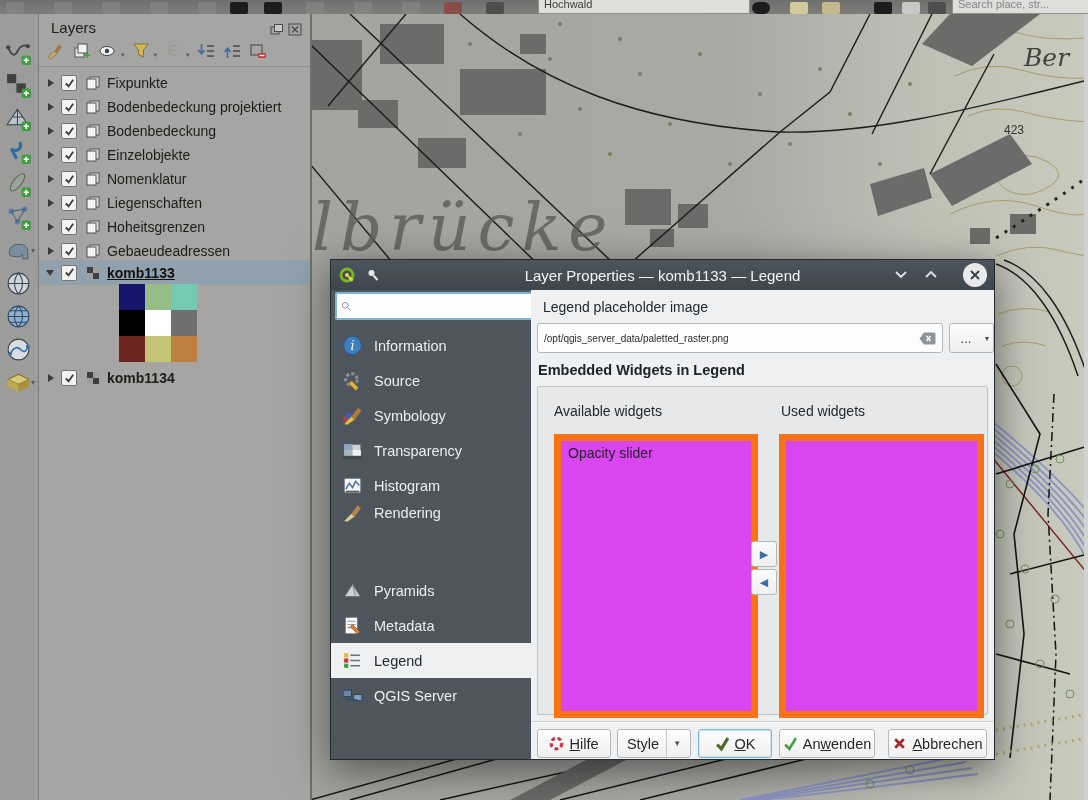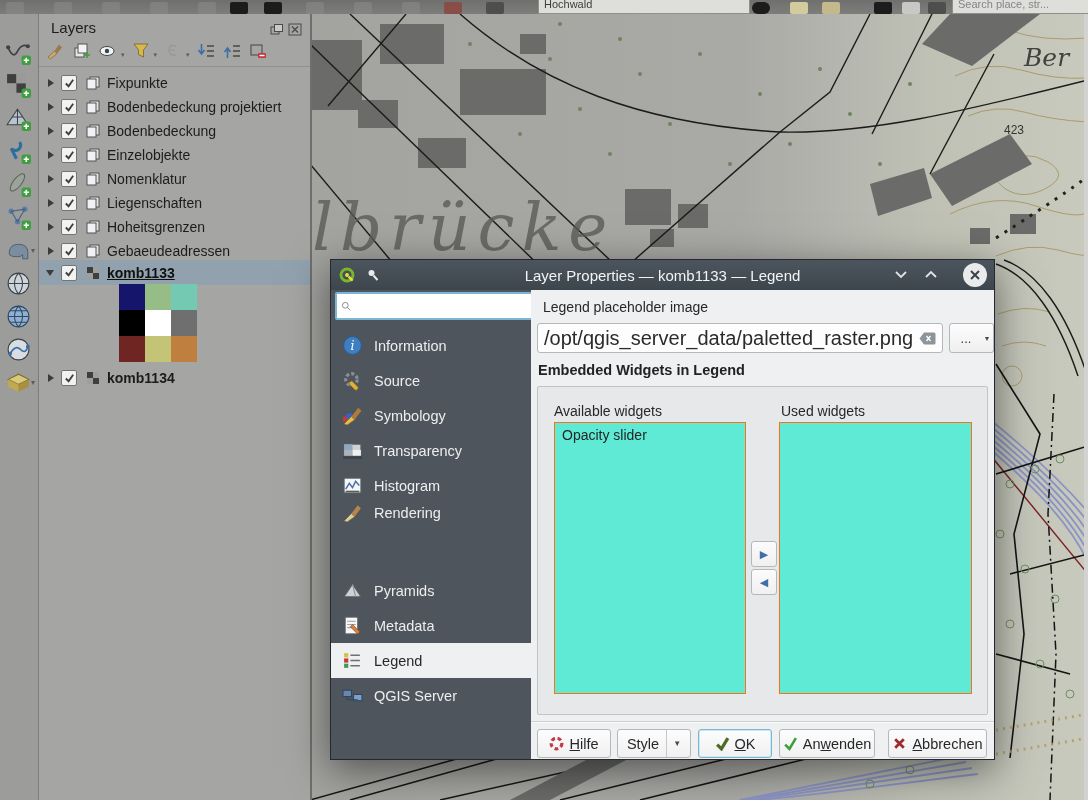--- a/index.html
+++ b/index.html
@@ -69,34 +69,34 @@
                     font-family:"Liberation Sans",sans-serif;}
   .sitem{position:absolute;left:0;width:100%;height:35px;display:flex;align-items:center;
          color:#eceeef;font-size:14.5px;gap:11px;padding-left:11px;box-sizing:border-box;}
   .sitem.sel{background:#eff0f1;color:#26292c;}
   .sitem svg{width:21px;height:21px;flex:none;}
   
   #dlg-content{position:absolute;left:200px;top:30px;right:0;bottom:0;background:#eff0f1;font-size:14px;}
   #lbl-placeholder{position:absolute;left:12px;top:9px;color:#25282b;}
   #path-wrap{position:absolute;left:6px;top:33px;width:404px;height:28px;background:#fdfdfd;
              border:1px solid #b4b8ba;border-radius:3px;display:flex;align-items:center;}
-  #path-wrap input{border:none;outline:none;flex:1;font-size:20px;color:#2b2b2b;padding:0 6px;
+  #path-wrap input{border:none;outline:none;flex:1;font-size:10px;color:#2b2b2b;padding:0 6px;
                    font-family:"Liberation Sans",sans-serif;background:transparent;}
   #clearbtn{width:17px;height:13px;margin-right:6px;flex:none;}
   #browsebtn{position:absolute;left:418px;top:33px;width:32px;height:28px;border:1px solid #b4b8ba;
              border-radius:3px 0 0 3px;background:linear-gradient(#fdfdfd,#efefef);
              display:flex;align-items:center;justify-content:center;font-size:13px;color:#3a3a3a;}
   #browsedrop{position:absolute;left:450px;top:33px;width:12px;height:28px;border:1px solid #b4b8ba;
               border-left:none;border-radius:0 3px 3px 0;background:linear-gradient(#fdfdfd,#efefef);
               font-size:7px;color:#4a4a4a;display:flex;align-items:center;justify-content:center;}
   #lbl-embedded{position:absolute;left:7px;top:72px;font-weight:bold;font-size:14.5px;color:#202326;}
   #groupbox{position:absolute;left:6px;top:96px;width:449px;height:327px;background:#e7e8e9;
             border:1px solid #c2c4c6;border-radius:2px;}
   .gblabel{position:absolute;top:16px;color:#25282b;}
-  .listbox{position:absolute;top:35px;height:270px;background:#5eead4;border:1px solid #f97316;}
+  .listbox{position:absolute;top:47px;height:270px;background:#d946ef;border:7px solid #f97316;}
   .listitem{padding:4px 7px;font-size:14px;color:#232629;}
   .movebtn{position:absolute;left:213px;width:24px;height:24px;border:1px solid #b4b8ba;border-radius:3px;
            background:linear-gradient(#fcfcfc,#f0f0f0);display:flex;align-items:center;justify-content:center;
            font-size:11px;color:#3f6ea8;}
   #btn-sep{position:absolute;left:0;top:431px;width:100%;height:1px;background:#cdcfd0;
            box-shadow:0 1px 0 #f8f9f9;}
   .btn{position:absolute;top:439px;height:29px;box-sizing:border-box;border:1px solid #b4b8ba;border-radius:3px;
        background:linear-gradient(#fdfdfd,#f0f0f1);display:flex;align-items:center;justify-content:center;
        gap:5px;font-size:14.5px;color:#25282b;padding:0 8px;}
   .btn.focus{border-color:#7db6d4;box-shadow:0 0 0 1px #cfe7f2 inset;}

